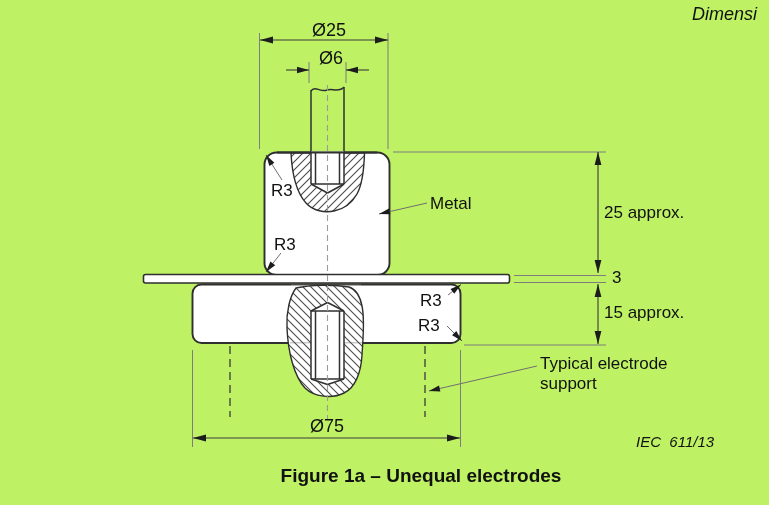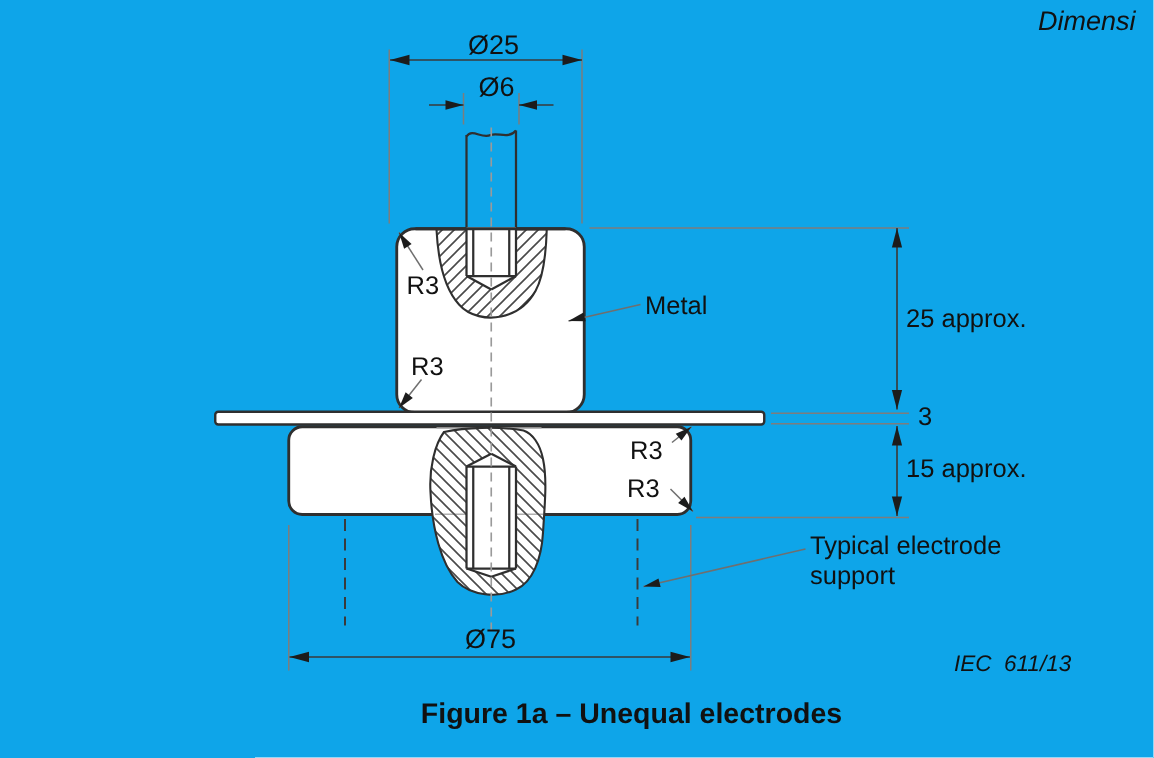--- a/index.html
+++ b/index.html
@@ -1,16 +1,16 @@
 <!DOCTYPE html>
 <html><head>
 <meta charset="utf-8">
 <style>
   html,body{margin:0;padding:0;background:#ffffff;}
-  #page{position:relative;width:769px;height:505px;background:#0ea5e9;overflow:hidden;
+  #page{position:relative;width:769px;height:505px;background:#bef264;overflow:hidden;
         font-family:"Liberation Sans", sans-serif;}
   svg{position:absolute;top:0;left:0;}
   svg text{white-space:pre;fill:#111;}
   .t-dim{font-size:17px;}
   .t-dim-lg{font-size:18px;}
   .t-label{font-size:17px;}
   .t-italic{font-style:italic;font-size:18px;}
   .t-iec{font-style:italic;font-size:15px;}
   .t-caption{font-weight:bold;font-size:19px;}
   .outline{stroke:#2f2f2f;stroke-width:1.9;fill:#ffffff;}

